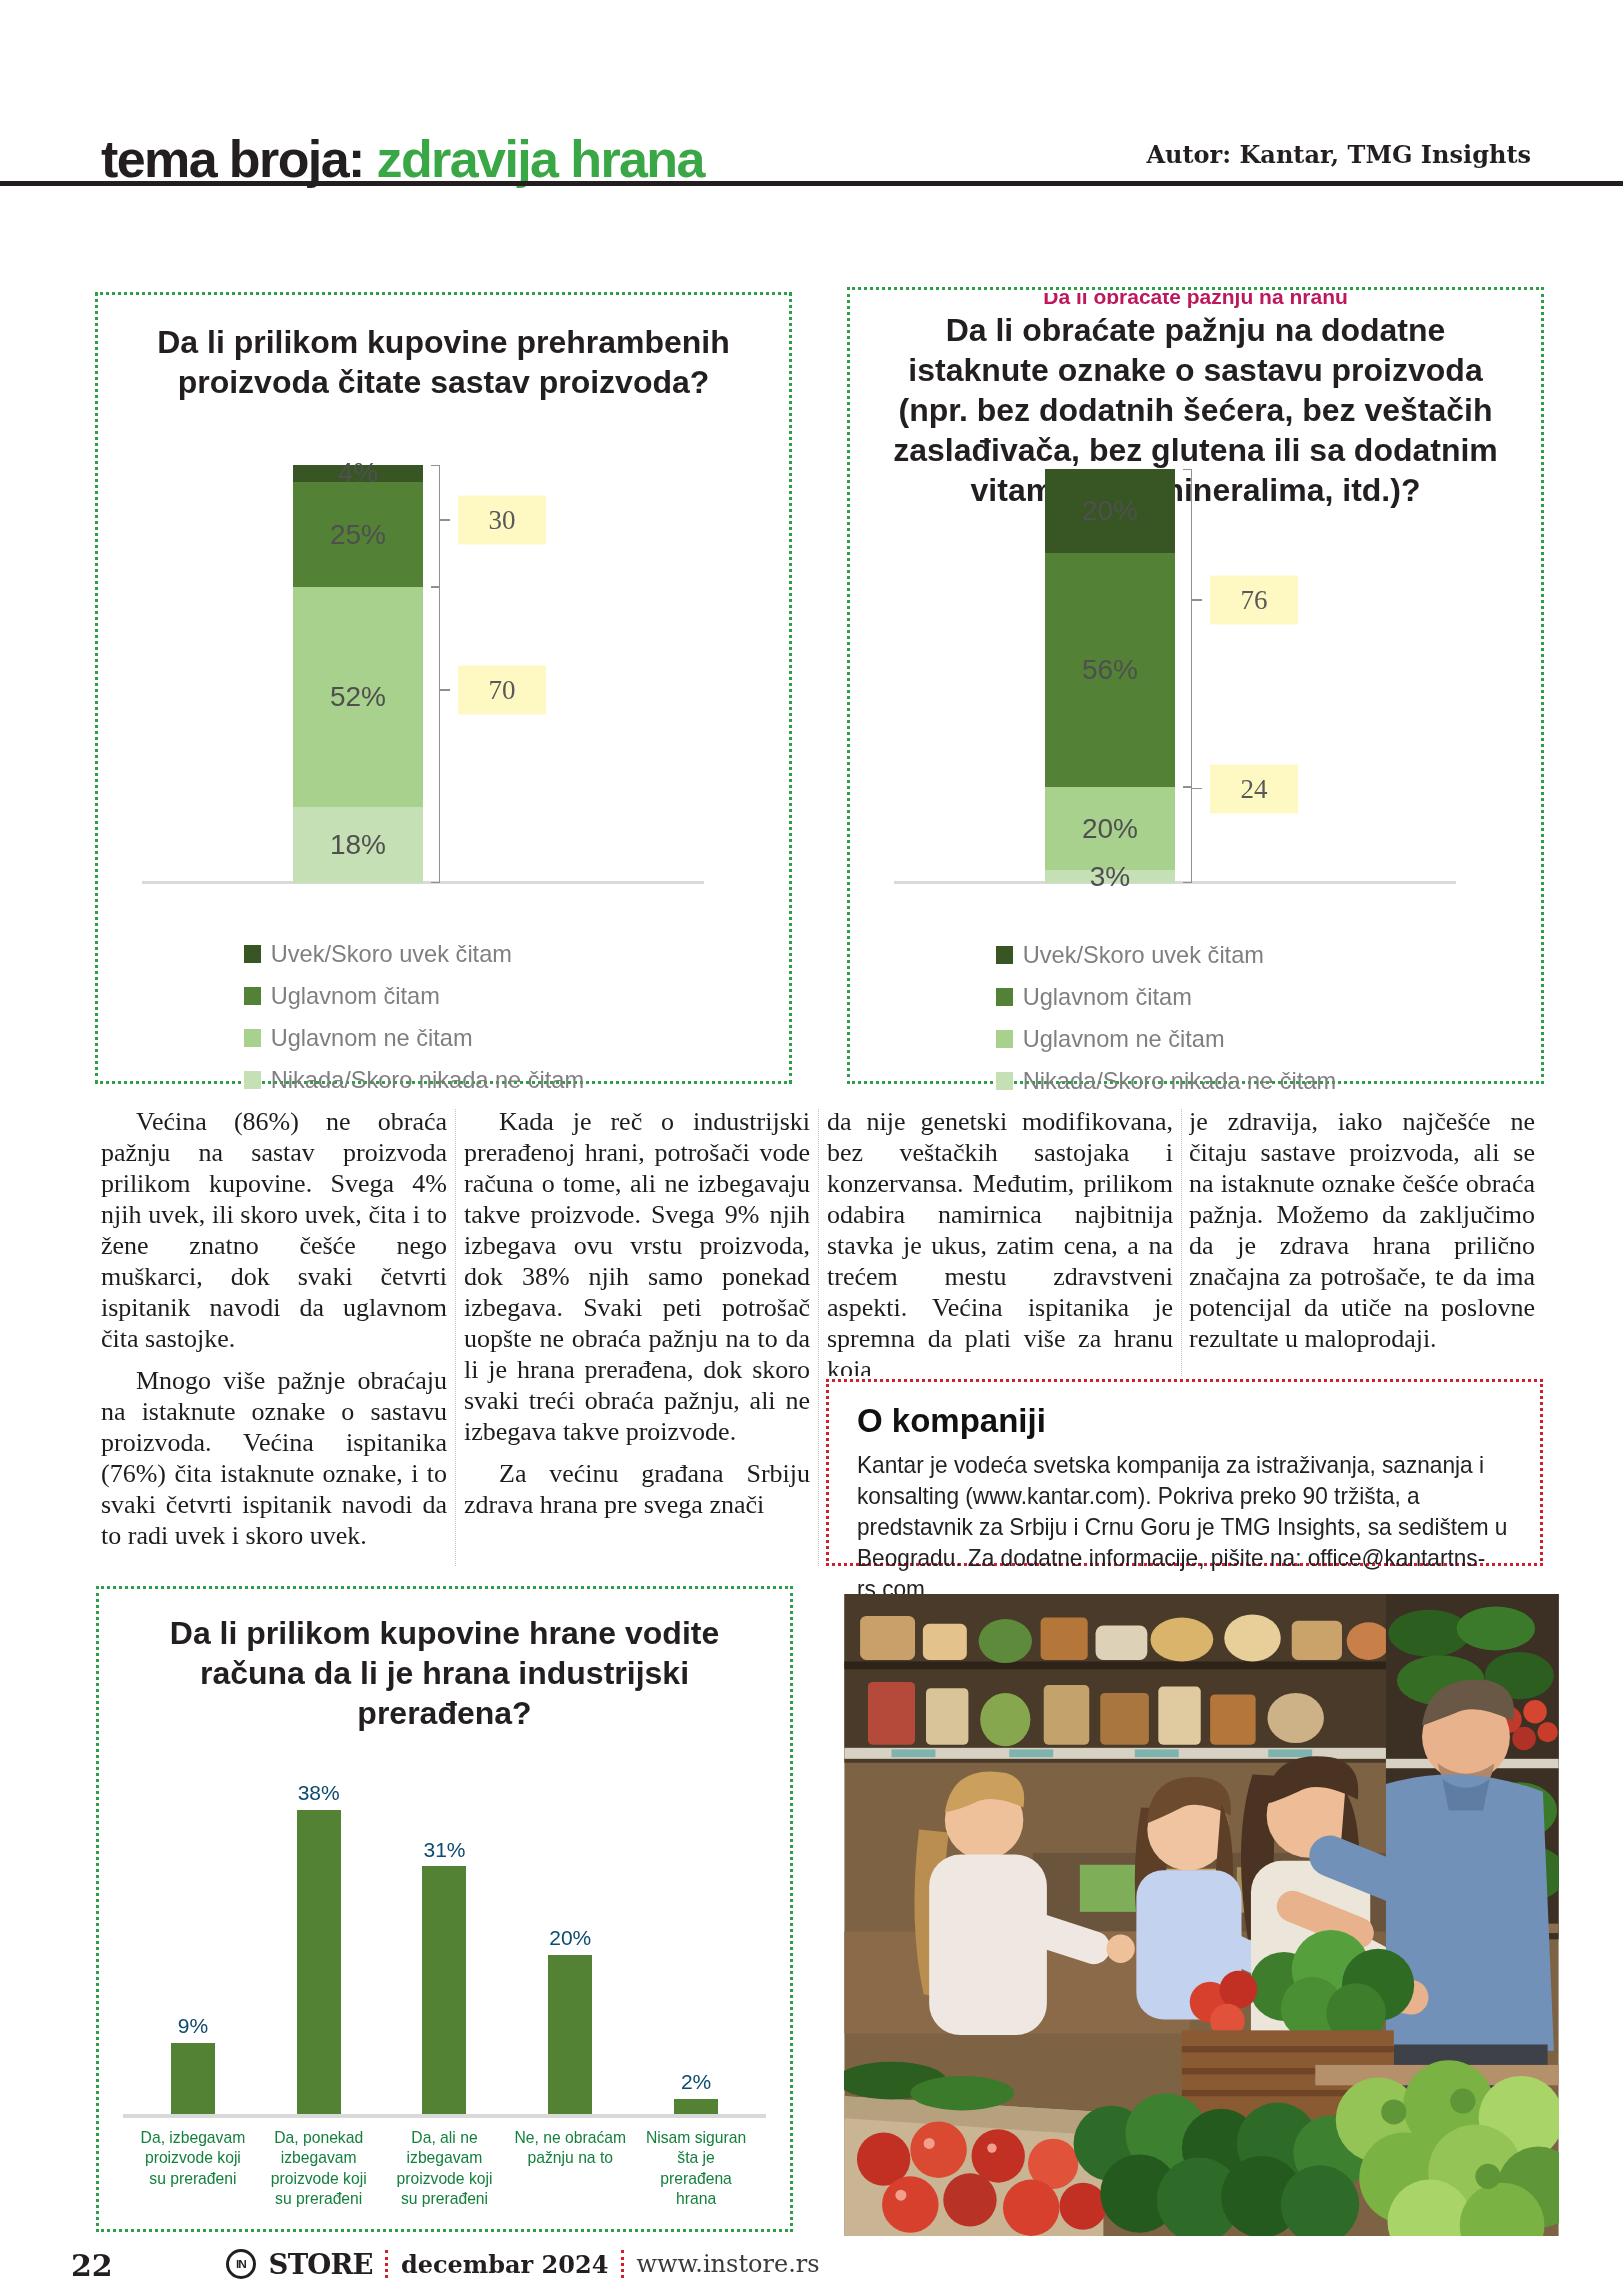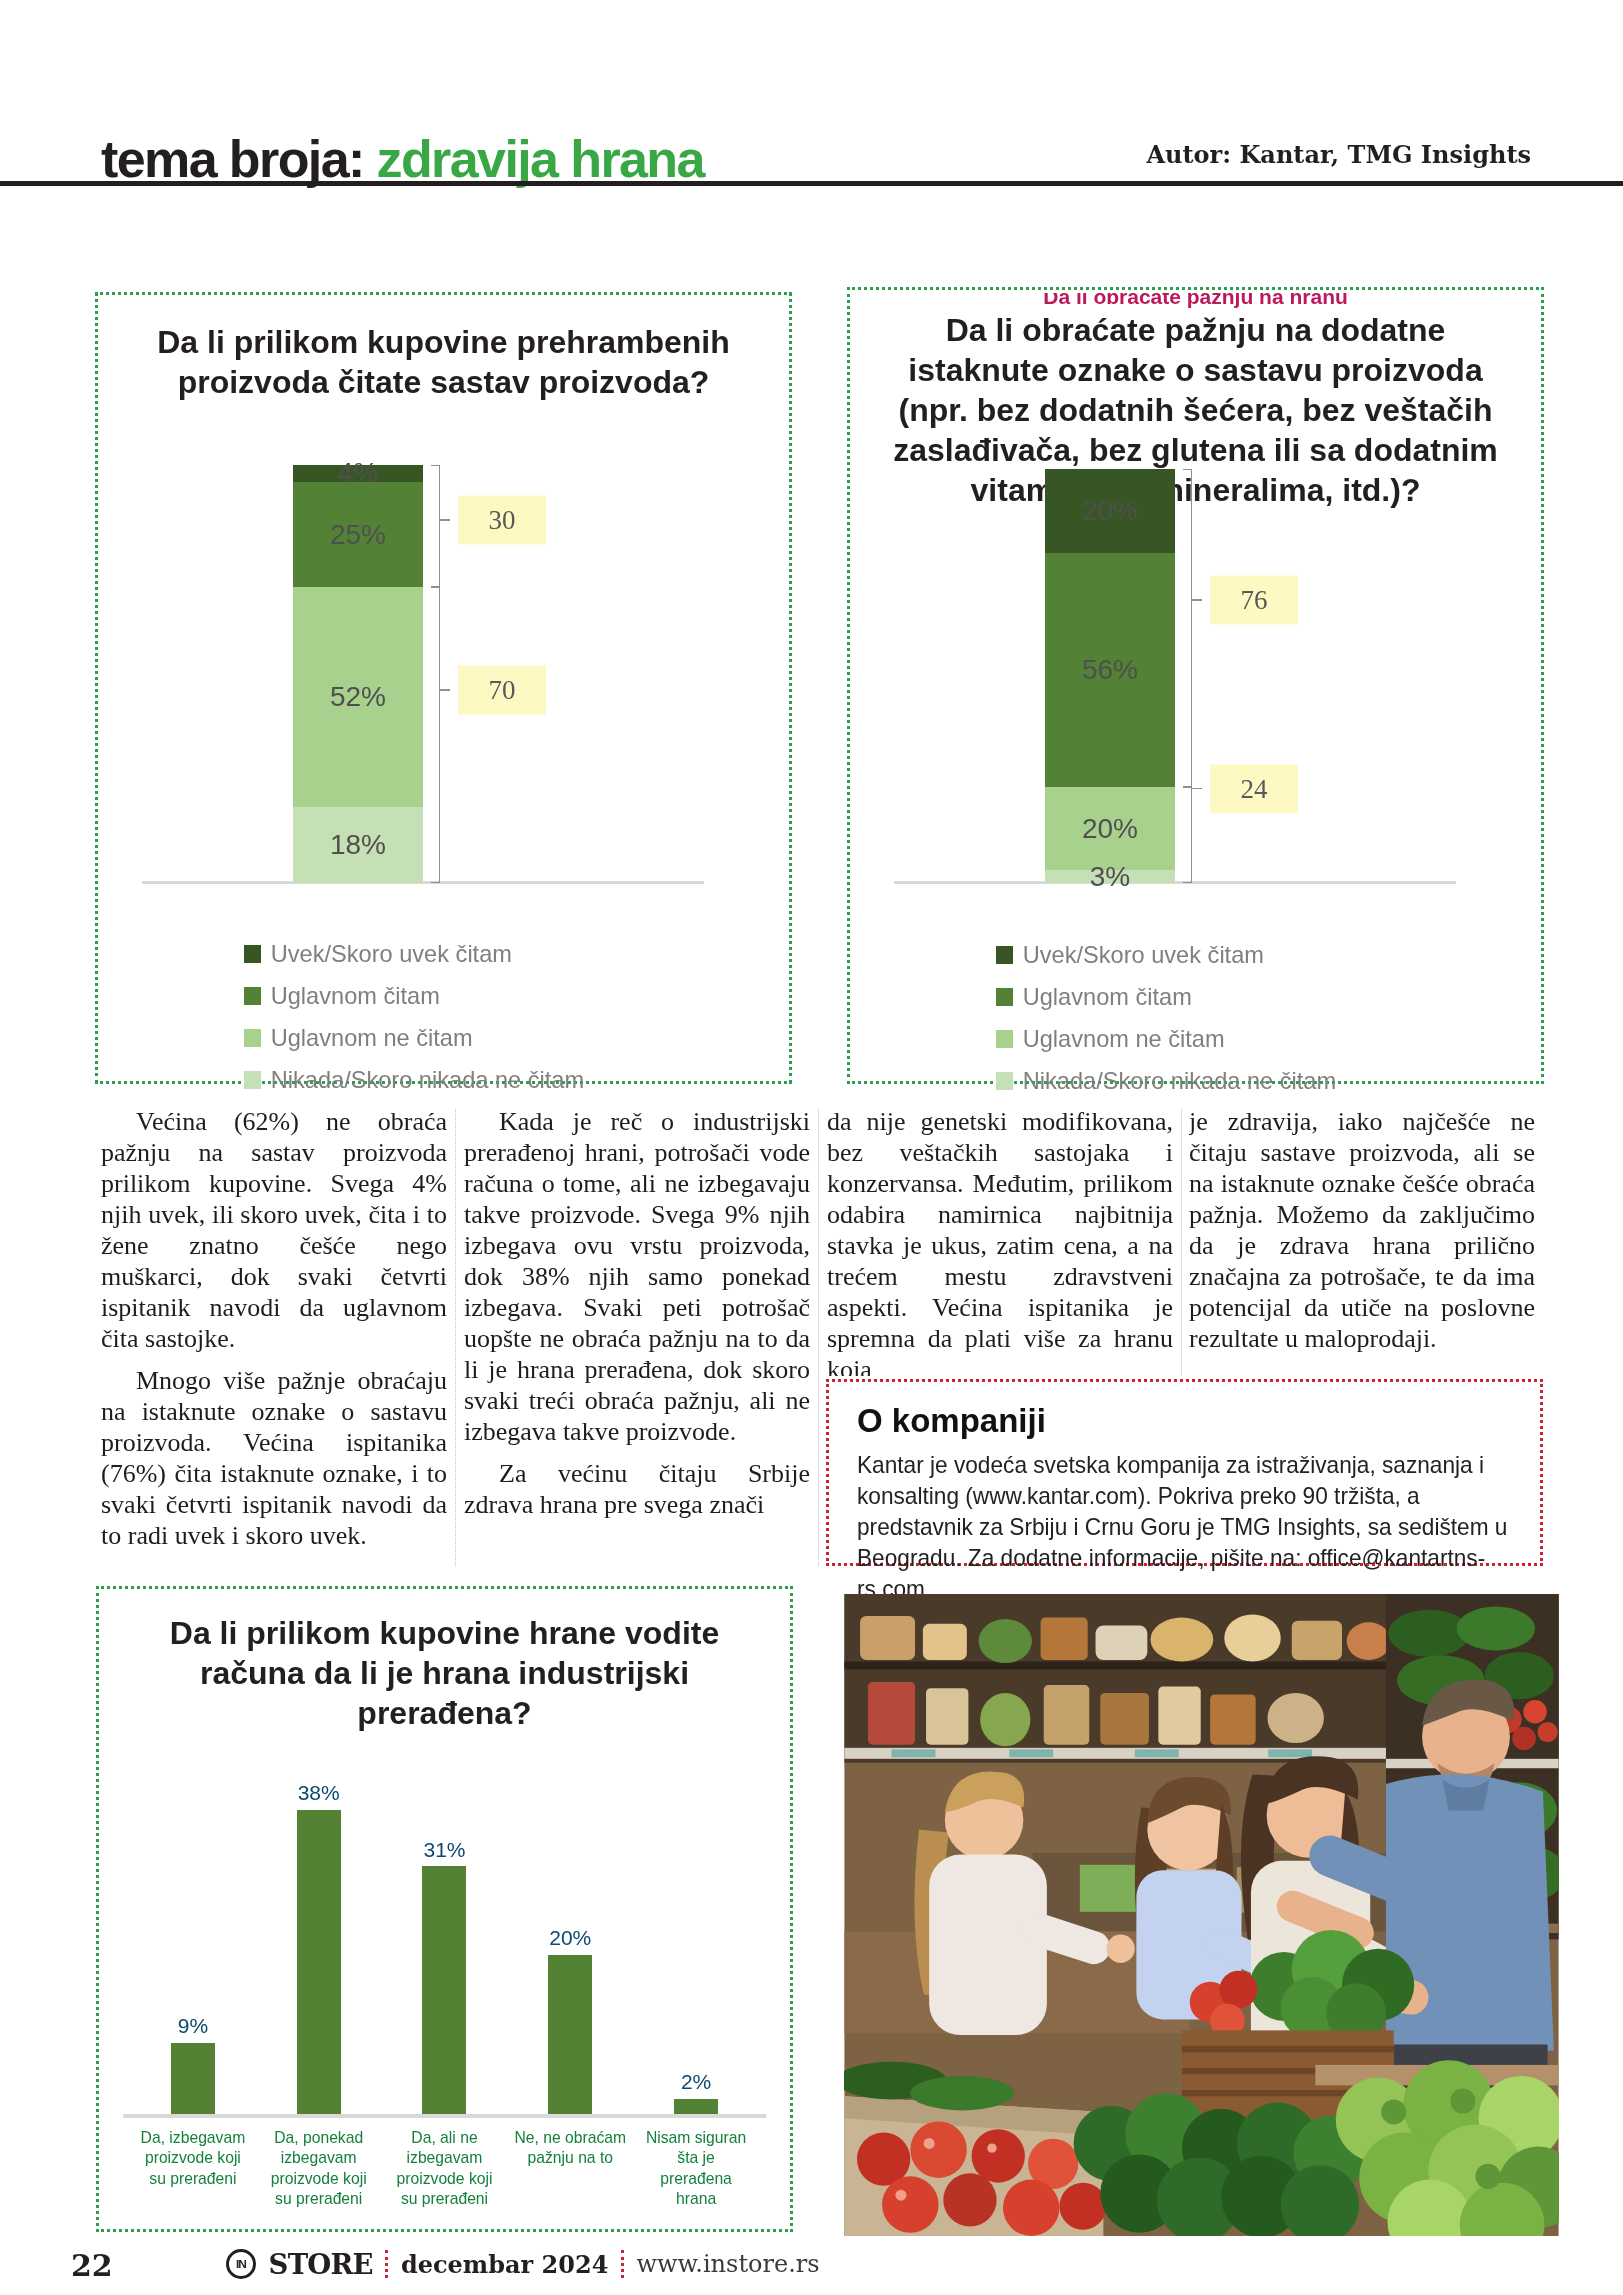--- a/index.html
+++ b/index.html
@@ -198,26 +198,26 @@
         </div>
         <div class="lrow">
           <span class="sw" style="background: rgb(197, 224, 180);"></span>
           <span class="ltext">Nikada/Skoro nikada ne čitam</span>
         </div>
       </div>
   </section>
 
   <div class="cols">
     <div class="col c1">
-      <p class="indent">Većina (62%) ne obraća pažnju na sastav proizvoda prilikom kupovine. Svega 4% njih uvek, ili skoro uvek, čita i to žene znatno češće nego muškarci, dok svaki četvrti ispitanik navodi da uglavnom čita sastojke.</p>
+      <p class="indent">Većina (86%) ne obraća pažnju na sastav proizvoda prilikom kupovine. Svega 4% njih uvek, ili skoro uvek, čita i to žene znatno češće nego muškarci, dok svaki četvrti ispitanik navodi da uglavnom čita sastojke.</p>
       <p class="indent">Mnogo više pažnje obraćaju na istaknute oznake o sastavu proizvoda. Većina ispitanika (76%) čita istaknute oznake, i to svaki četvrti ispitanik navodi da to radi uvek i skoro uvek.</p>
     </div>
     <div class="col c2">
       <p class="indent">Kada je reč o industrijski prerađenoj hrani, potrošači vode računa o tome, ali ne izbegavaju takve proizvode. Svega 9% njih izbegava ovu vrstu proizvoda, dok 38% njih samo ponekad izbegava. Svaki peti potrošač uopšte ne obraća pažnju na to da li je hrana prerađena, dok skoro svaki treći obraća pažnju, ali ne izbegava takve proizvode.</p>
-      <p class="indent">Za većinu čitaju Srbije zdrava hrana pre svega znači</p>
+      <p class="indent">Za većinu građana Srbiju zdrava hrana pre svega znači</p>
     </div>
     <div class="col c3">
       <p>da nije genetski modifikovana, bez veštačkih sastojaka i konzervansa. Međutim, prilikom odabira namirnica najbitnija stavka je ukus, zatim cena, a na trećem mestu zdravstveni aspekti. Većina ispitanika je spremna da plati više za hranu koja</p>
     </div>
     <div class="col c4">
       <p>je zdravija, iako najčešće ne čitaju sastave proizvoda, ali se na istaknute oznake češće obraća pažnja. Možemo da zaključimo da je zdrava hrana prilično značajna za potrošače, te da ima potencijal da utiče na poslovne rezultate u maloprodaji.</p>
     </div>
     <div class="colsep s1"></div>
     <div class="colsep s2"></div>
     <div class="colsep s3"></div>

